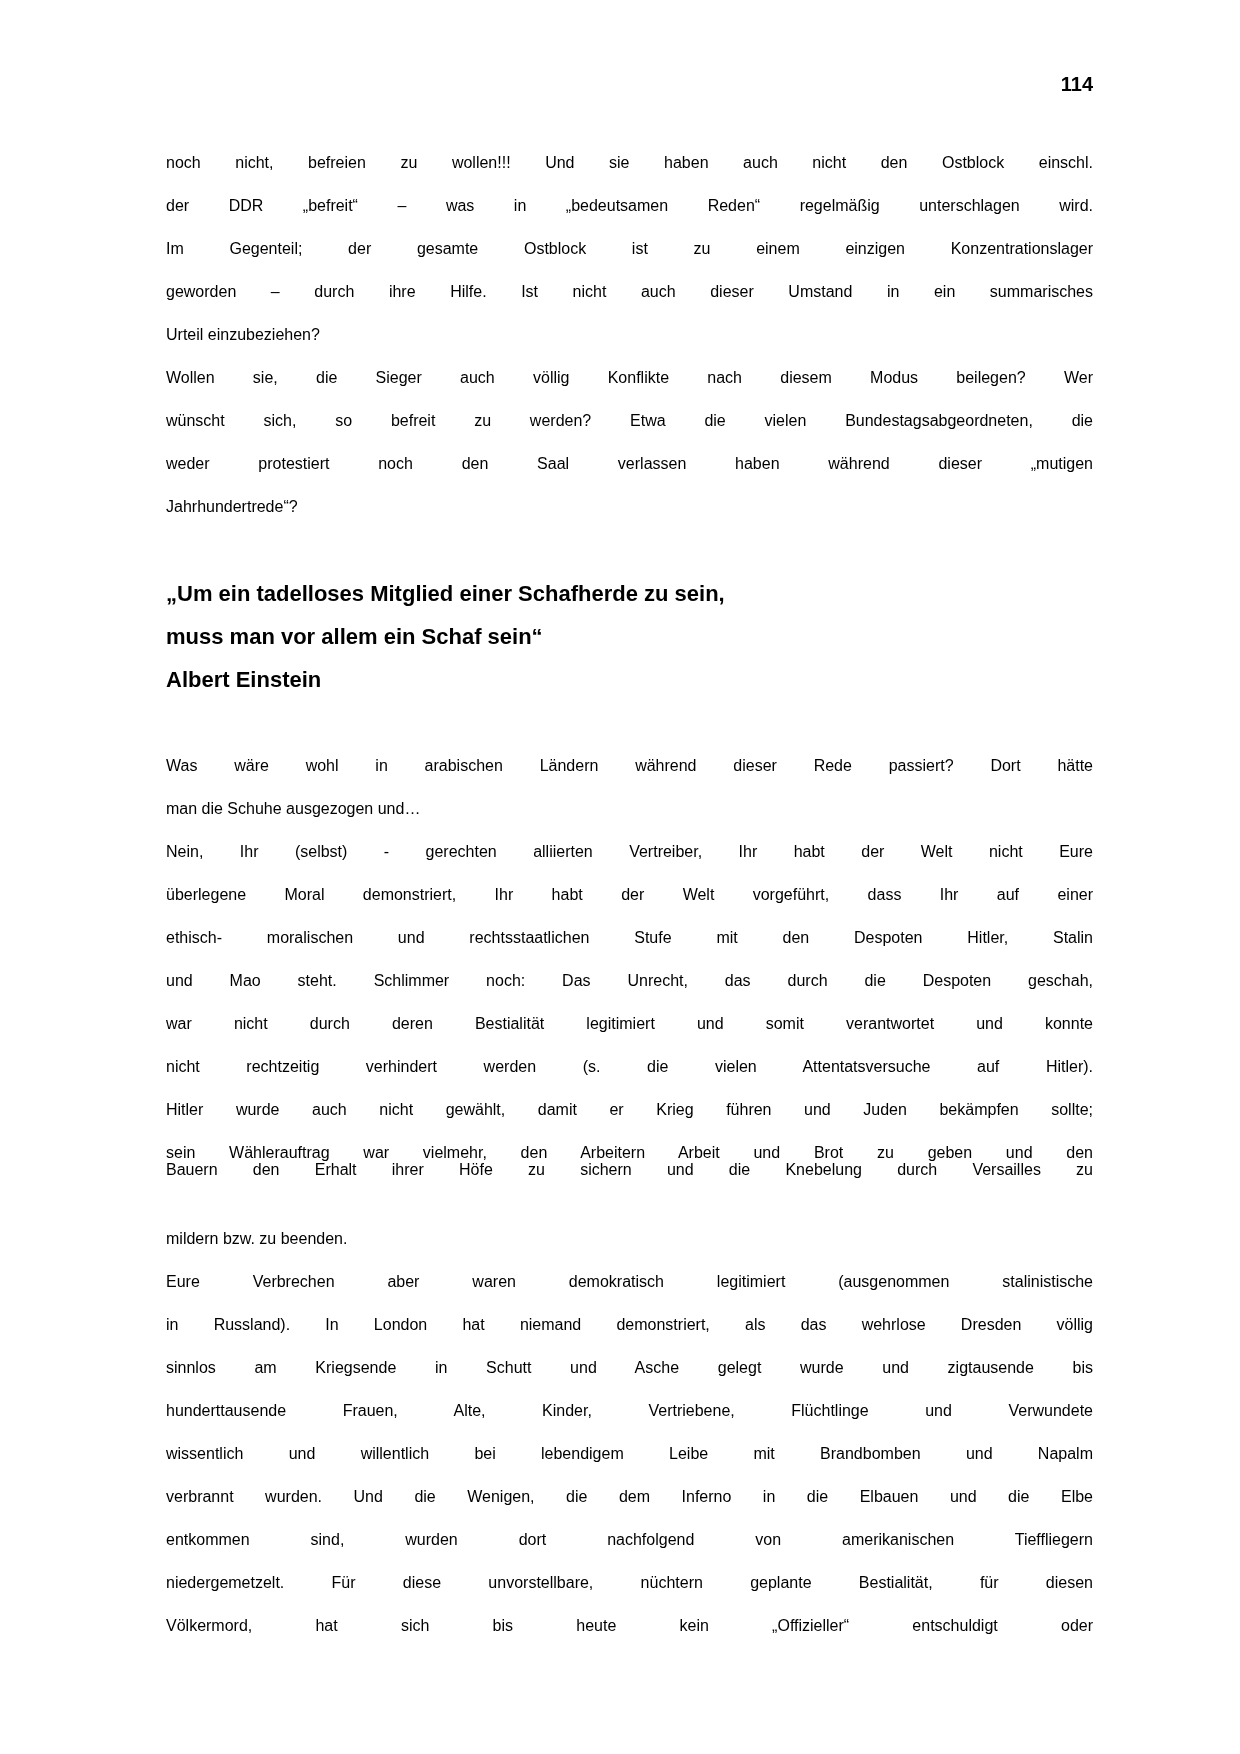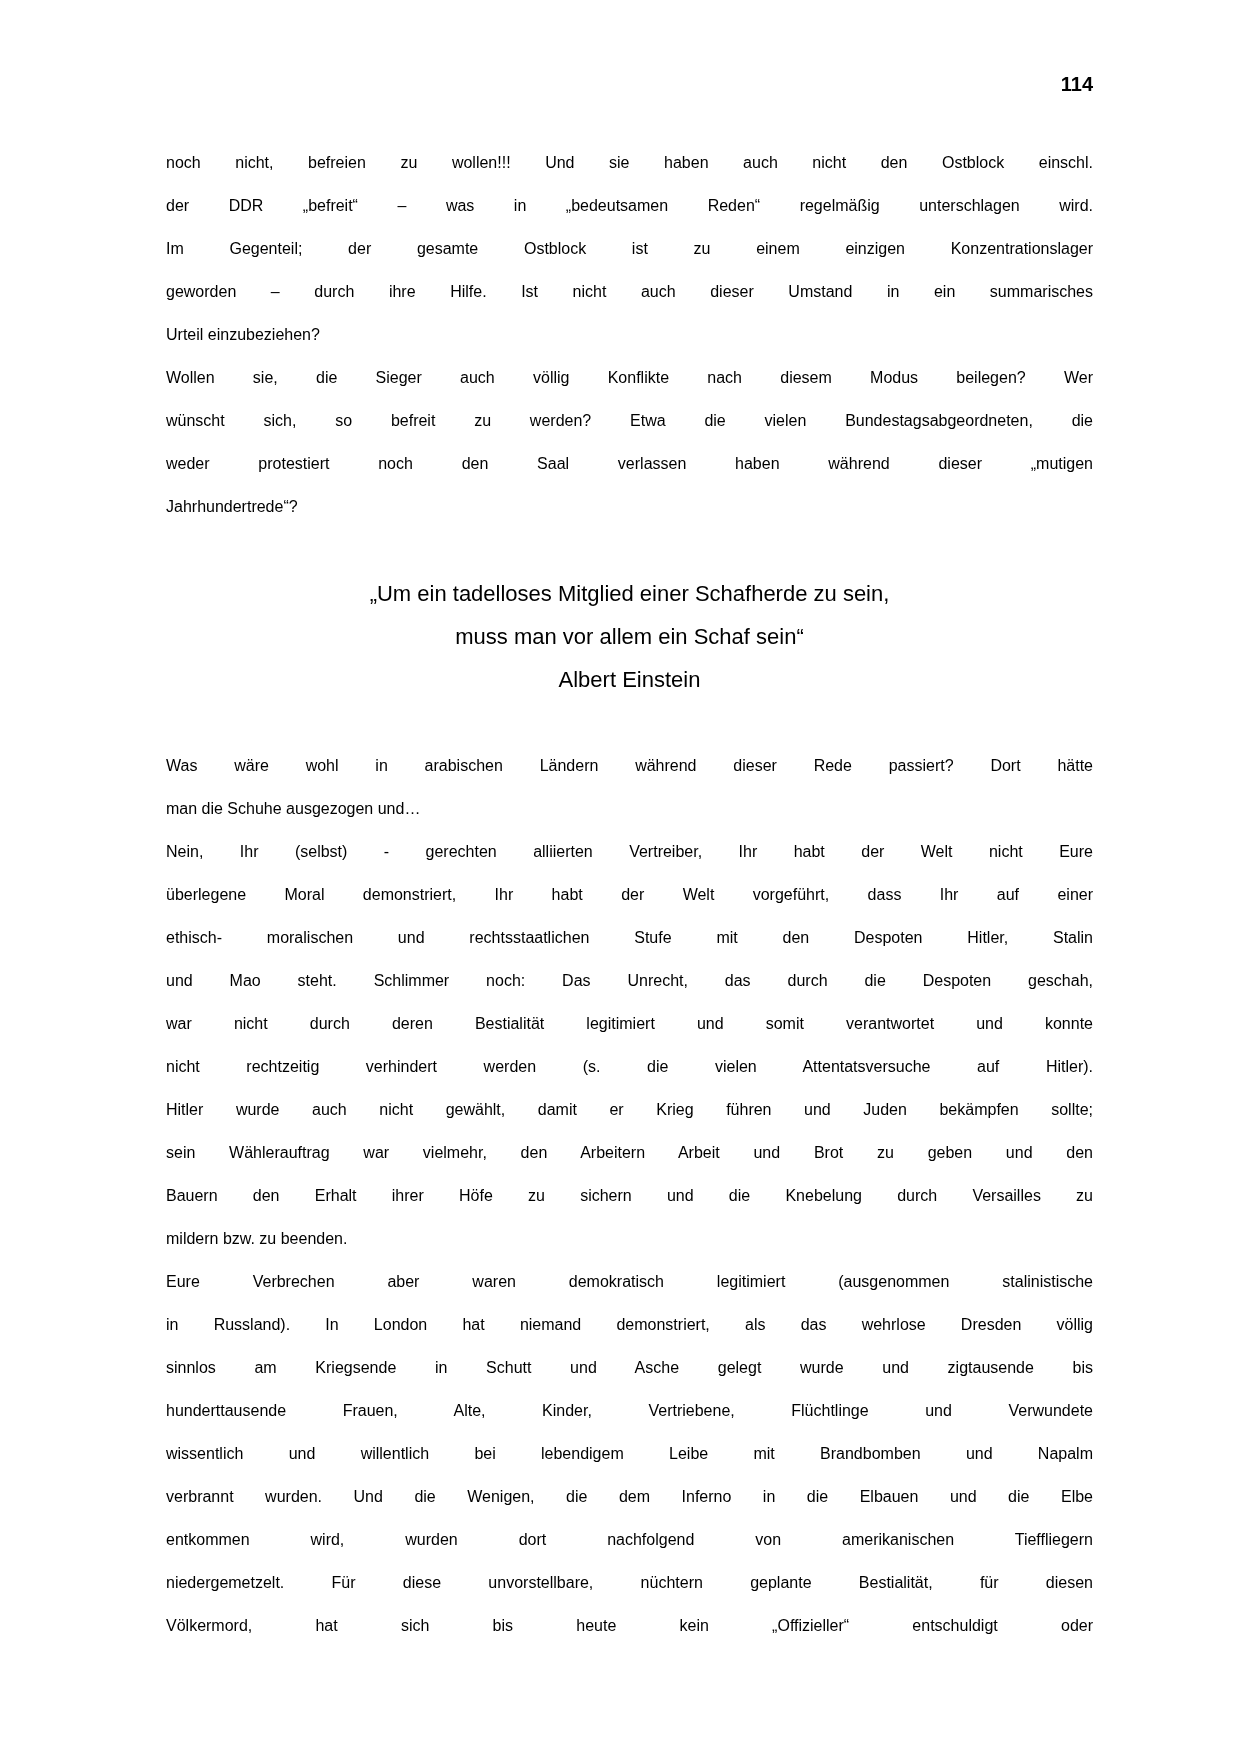--- a/index.html
+++ b/index.html
@@ -36,24 +36,24 @@
       text-align-last: justify;
       white-space: normal;
     }
     .line.last {
       text-align-last: left;
     }
     .quote {
       position: absolute;
       left: 166px;
       width: 927px;
-      text-align: center;
+      text-align: left;
       font-size: 22px;
       line-height: 26px;
-      font-weight: normal;
+      font-weight: bold;
     }
   </style>
 </head>
 <body>
 
 <div>
   <div class="page-number">114</div>
 
   <div>
     <div class="line" style="top:150px">noch nicht,  befreien zu wollen!!! Und sie haben auch nicht den Ostblock einschl.</div>
@@ -83,28 +83,28 @@
 
   <div>
     <div class="line" style="top:839px"> Nein, Ihr (selbst) - gerechten alliierten Vertreiber, Ihr habt der Welt nicht Eure</div>
     <div class="line" style="top:882px">überlegene Moral demonstriert, Ihr habt der Welt vorgeführt, dass Ihr auf einer</div>
     <div class="line" style="top:925px">ethisch- moralischen und rechtsstaatlichen Stufe mit den Despoten Hitler, Stalin</div>
     <div class="line" style="top:968px">und Mao steht. Schlimmer noch: Das Unrecht, das durch die Despoten geschah,</div>
     <div class="line" style="top:1011px">war nicht durch deren Bestialität legitimiert und somit verantwortet und konnte</div>
     <div class="line" style="top:1054px">nicht rechtzeitig verhindert werden (s. die vielen Attentatsversuche auf Hitler).</div>
     <div class="line" style="top:1097px">Hitler wurde auch nicht gewählt, damit er Krieg führen und Juden bekämpfen sollte;</div>
     <div class="line" style="top:1140px">sein Wählerauftrag war vielmehr, den Arbeitern Arbeit und Brot zu geben und den</div>
-    <div class="line" style="top:1183px">Bauern den Erhalt ihrer Höfe zu sichern und die Knebelung durch Versailles zu</div>
+    <div class="line" style="top:1157px">Bauern den Erhalt ihrer Höfe zu sichern und die Knebelung durch Versailles zu</div>
     <div class="line last" style="top:1226px">mildern bzw.  zu beenden.</div>
   </div>
 
   <div>
     <div class="line" style="top:1269px"> Eure Verbrechen aber waren demokratisch legitimiert (ausgenommen stalinistische</div>
     <div class="line" style="top:1312px">in Russland). In London hat niemand demonstriert, als das wehrlose Dresden völlig</div>
     <div class="line" style="top:1355px">sinnlos am Kriegsende in Schutt und Asche gelegt wurde und zigtausende bis</div>
     <div class="line" style="top:1398px">hunderttausende Frauen, Alte,  Kinder, Vertriebene, Flüchtlinge und Verwundete</div>
     <div class="line" style="top:1441px">wissentlich und willentlich bei lebendigem Leibe mit Brandbomben und Napalm</div>
     <div class="line" style="top:1484px">verbrannt wurden. Und die Wenigen, die dem Inferno in die Elbauen und die Elbe</div>
-    <div class="line" style="top:1527px">entkommen wird, wurden dort nachfolgend von amerikanischen  Tieffliegern</div>
+    <div class="line" style="top:1527px">entkommen sind, wurden dort nachfolgend von amerikanischen  Tieffliegern</div>
     <div class="line" style="top:1570px">niedergemetzelt. Für diese unvorstellbare, nüchtern geplante  Bestialität, für diesen</div>
     <div class="line" style="top:1613px">Völkermord,  hat  sich  bis  heute  kein  „Offizieller“   entschuldigt  oder</div>
   </div>
 </div>
 
 </body></html>

